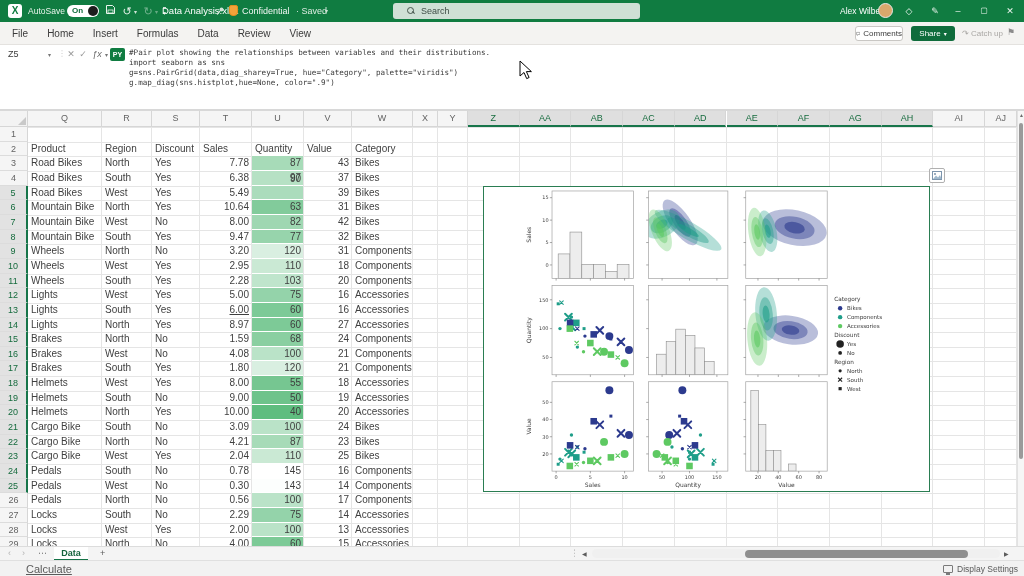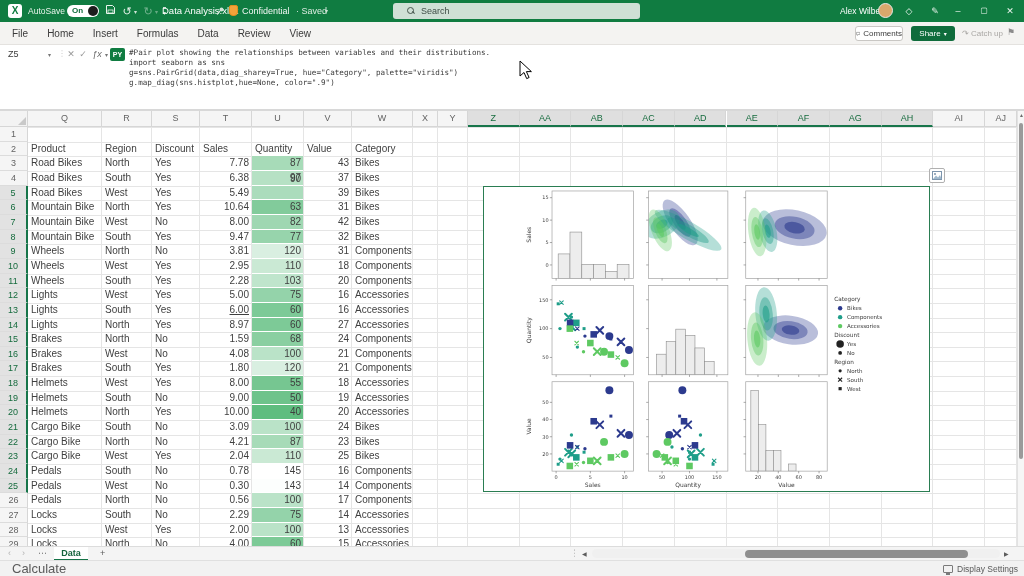--- a/index.html
+++ b/index.html
@@ -75,21 +75,21 @@
 
   
   #tabbar { position:absolute; left:0; top:546px; width:1024px; height:14px; background:#f4f4f4; border-top:1px solid #dcdcdc; }
   .navglyph { position:absolute; top:0; height:14px; line-height:13px; font-size:9px; color:#b3b3b3; }
   .navglyph.dark { color:#5c5c5c; }
   #sheet-tab-active { position:absolute; left:54px; top:0; width:34px; height:14px; background:#fff; border-bottom:2px solid #157347; color:#14633c; font-weight:bold; font-size:9px; text-align:center; line-height:12px; }
   #hscroll-track { position:absolute; left:592px; top:2px; width:408px; height:9px; background:#f0f0f0; border-radius:5px; }
   #hscroll-thumb { position:absolute; left:745px; top:3px; width:223px; height:8px; background:#8f8f8f; border-radius:4px; }
   
   #statusbar { position:absolute; left:0; top:560px; width:1024px; height:16px; background:#f2f2f2; border-top:1px solid #e0e0e0; }
-  #status-left { position:absolute; left:12px; top:0; height:16px; line-height:16px; font-size:13px; color:#5a5a5a; }
+  #status-left { position:absolute; left:26px; top:0; height:16px; line-height:16px; font-size:11px; color:#5a5a5a;text-decoration:underline; }
   #status-right { position:absolute; right:6px; top:0; height:16px; line-height:16px; font-size:8.5px; color:#5a5a5a; display:flex; align-items:center; gap:4px; }
   .monitor-icon { width:10px; height:8px; border:1px solid #7a7a7a; border-radius:1px; position:relative; }
   .monitor-icon::after { content:""; position:absolute; left:2px; bottom:-3px; width:4px; height:2px; background:#7a7a7a; }
 
   #cursor { position:absolute; left:519px; top:60px; z-index:99; }
 </style>
 </head>
 <body>
 
 <div id="app">
@@ -610,21 +610,21 @@
       <div class="cell" style="left: 102px; width: 50px; top: 118.585px; height: 14.655px;">South</div>
       <div class="cell" style="left: 152px; width: 48px; top: 118.585px; height: 14.655px;">Yes</div>
       <div class="cell r" style="left: 200px; width: 52px; top: 118.585px; height: 14.655px;">9.47</div>
       <div class="cell r" style="left: 252px; width: 52px; top: 118.585px; height: 14.655px;">77</div>
       <div class="cell r" style="left: 304px; width: 48px; top: 118.585px; height: 14.655px;">32</div>
       <div class="cell" style="left: 352px; width: 61px; top: 118.585px; height: 14.655px;">Bikes</div>
       <div class="ufill" style="left: 252px; width: 51px; top: 133.24px; height: 13.655px; background: rgb(217, 239, 225);"></div>
       <div class="cell" style="left: 28px; width: 74px; top: 133.24px; height: 14.655px;">Wheels</div>
       <div class="cell" style="left: 102px; width: 50px; top: 133.24px; height: 14.655px;">North</div>
       <div class="cell" style="left: 152px; width: 48px; top: 133.24px; height: 14.655px;">No</div>
-      <div class="cell r" style="left: 200px; width: 52px; top: 133.24px; height: 14.655px;">3.81</div>
+      <div class="cell r" style="left: 200px; width: 52px; top: 133.24px; height: 14.655px;">3.20</div>
       <div class="cell r" style="left: 252px; width: 52px; top: 133.24px; height: 14.655px;">120</div>
       <div class="cell r" style="left: 304px; width: 48px; top: 133.24px; height: 14.655px;">31</div>
       <div class="cell" style="left: 352px; width: 61px; top: 133.24px; height: 14.655px;">Components</div>
       <div class="ufill" style="left: 252px; width: 51px; top: 147.895px; height: 13.655px; background: rgb(202, 233, 212);"></div>
       <div class="cell" style="left: 28px; width: 74px; top: 147.895px; height: 14.655px;">Wheels</div>
       <div class="cell" style="left: 102px; width: 50px; top: 147.895px; height: 14.655px;">West</div>
       <div class="cell" style="left: 152px; width: 48px; top: 147.895px; height: 14.655px;">Yes</div>
       <div class="cell r" style="left: 200px; width: 52px; top: 147.895px; height: 14.655px;">2.95</div>
       <div class="cell r" style="left: 252px; width: 52px; top: 147.895px; height: 14.655px;">110</div>
       <div class="cell r" style="left: 304px; width: 48px; top: 147.895px; height: 14.655px;">18</div>

